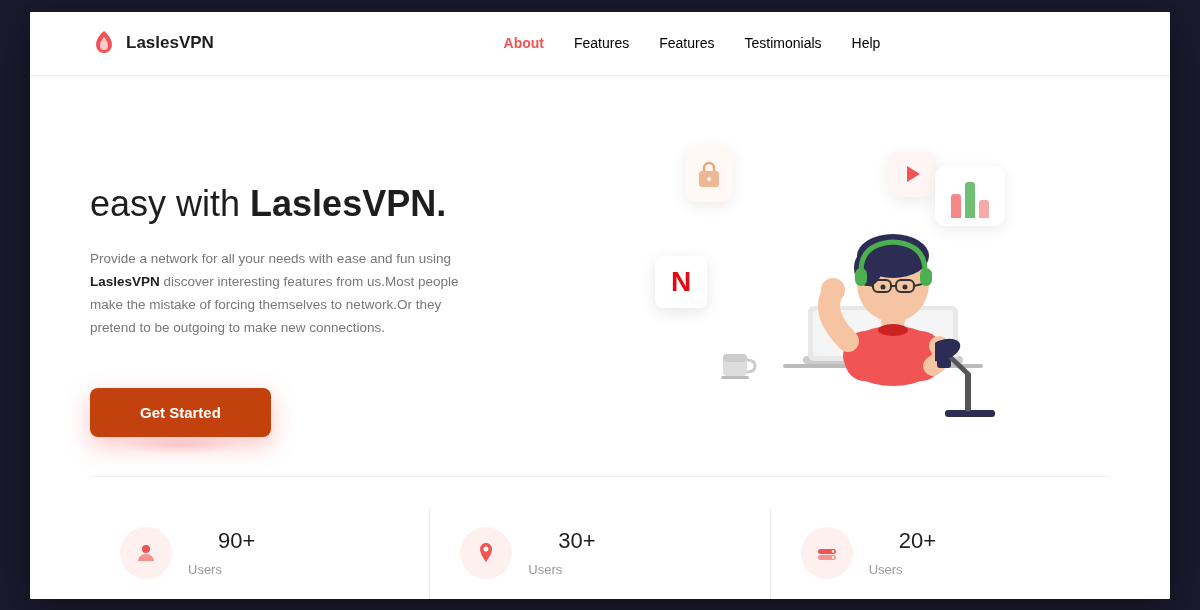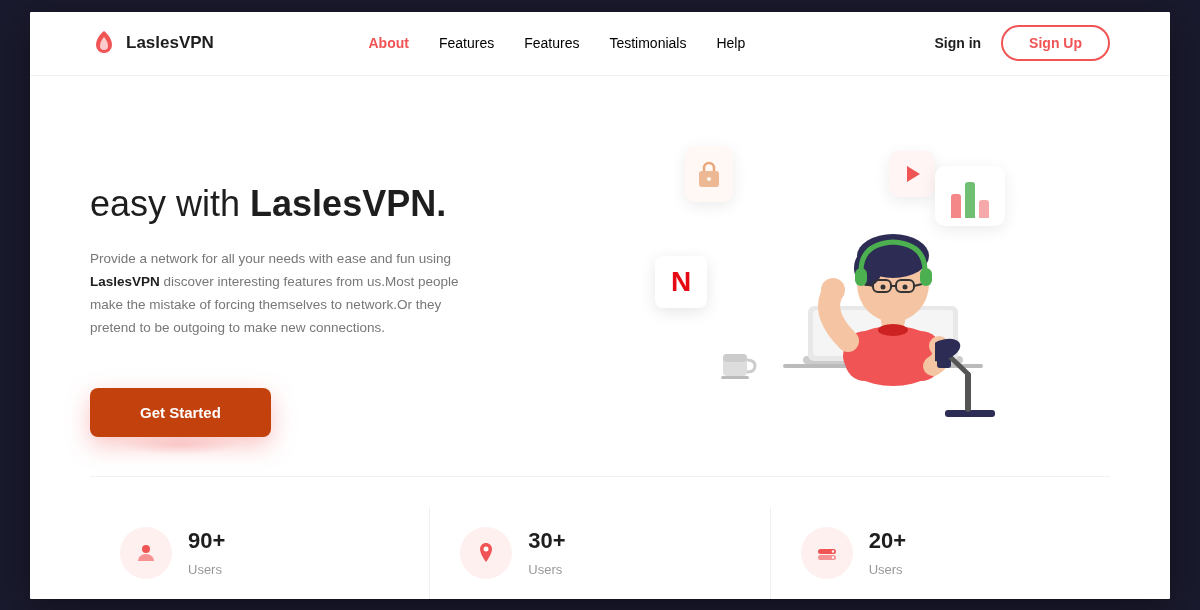--- a/index.html
+++ b/index.html
@@ -239,22 +239,23 @@
       justify-content: center;
       flex-shrink: 0;
     }
     .stat-icon-wrap svg {
       width: 24px;
       height: 24px;
     }
     .stat-info {}
     .stat-number {
       font-size: 22px;
-      font-weight: 700;
+      font-weight: 400;
       color: #1e1e1e;
+      margin-left: 30px;
     }
     .stat-label {
       font-size: 13px;
       color: #999;
       margin-top: 8px;
     }
     
     .bar {
       width: 10px;
       border-radius: 3px 3px 0 0;
@@ -294,24 +295,20 @@
     </a>
 
     <div class="nav-links">
       <a class="nav-link active" href="#">About</a>
       <a class="nav-link" href="#">Features</a>
       <a class="nav-link" href="#">Features</a>
       <a class="nav-link" href="#">Testimonials</a>
       <a class="nav-link" href="#">Help</a>
     </div>
 
-    <div class="nav-actions">
-      <button class="signin-btn">Sign in</button>
-      <button class="signup-btn">Sign Up</button>
-    </div>
   </nav>
 
   <section class="hero">
     <div class="hero-left">
       <h1 class="hero-title">
         <br>
         <span>easy with </span><strong>LaslesVPN.</strong>
       </h1>
       <p class="hero-desc">
         <span>Provide a network for all your needs with ease and fun using </span><strong>LaslesVPN</strong><span> discover interesting features from us.Most people make the mistake of forcing themselves to network.Or they pretend to be outgoing to make new connections.</span>

